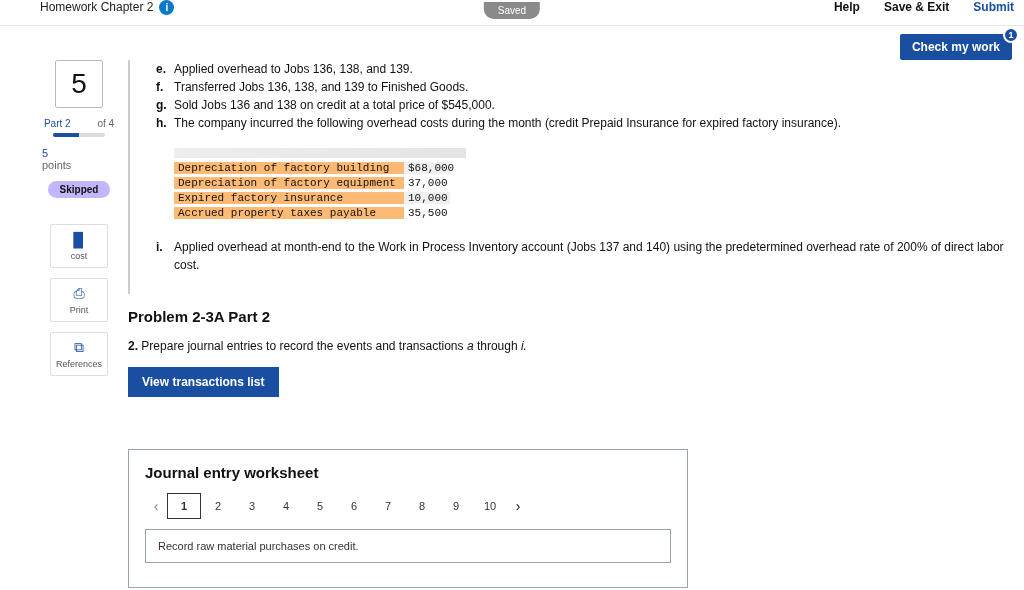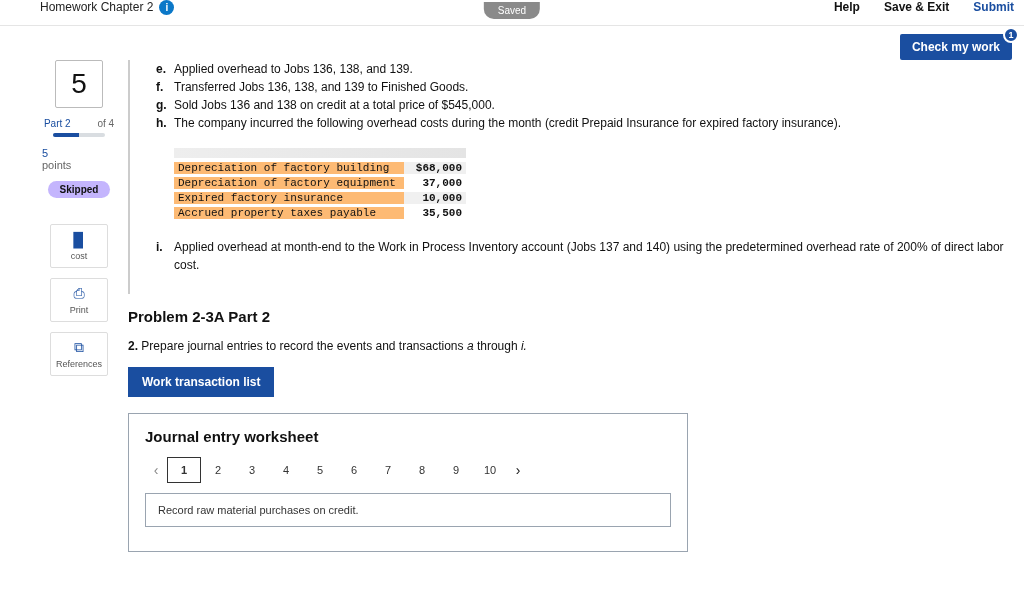--- a/index.html
+++ b/index.html
@@ -34,32 +34,32 @@
 .tool-btn .ico { font-size:14px; color:#1a4ea0;}
 
 .main-col { flex:1; padding-right:20px;}
 .problem-body { border-left:2px solid #ccc; padding:0 0 20px 26px; margin-bottom:14px;}
 .ol-items { list-style:none; }
 .ol-items li { display:flex; font-size:12px; line-height:1.5; color:#111;}
 .ol-items li .letter { font-weight:700; width:18px; flex:0 0 18px;}
 .cost-table { margin:16px 0 18px 18px; }
 .cost-table .row { display:flex; font-family:"Courier New",monospace; font-size:11px; height:15px; align-items:center;}
 .cost-table .label { background:#fdba74; width:230px; padding:0 4px;}
-.cost-table .val { width:62px; text-align:right; padding:0 4px; background:#f0f0f0;font-weight:bold;}
+.cost-table .val { width:46px; text-align:right; padding:0 4px; background:#f0f0f0;}
 .cost-table .row:nth-child(3) .val, .cost-table .row:nth-child(5) .val { background:transparent;}
 .cost-table .header-stripe { height:10px; background:linear-gradient(90deg,#eee,#e4e4e4); width:292px; margin-bottom:2px;}
 
 .prob-title { font-size:15px; font-weight:700; margin:8px 0 14px 0;}
 .instr { font-size:12px; margin-bottom:14px;}
 .instr b { font-weight:700;}
 .instr i { font-style:italic;}
 
 .view-trans-btn { display:inline-block; background:#1a4ea0; color:#fff; font-size:12px; font-weight:700; padding:8px 14px; margin-bottom:16px; cursor:pointer;}
 
-.journal-box { border:1px solid #9aa4b0; width:560px; padding:14px 16px 24px;}
+.journal-box { border:1px solid #9aa4b0; width:560px; padding:14px 16px 24px;margin-top:36px;}
 .journal-title { font-size:15px; font-weight:700; margin-bottom:12px;}
 .je-tabs { display:flex; align-items:center; gap:0; margin-bottom:10px;}
 .je-tabs .arrow { width:22px; text-align:center; color:#888; font-size:14px; cursor:pointer;}
 .je-tabs .arrow.active { color:#111;}
 .je-tabs .tab { width:34px; height:26px; display:flex; align-items:center; justify-content:center; font-size:11px; color:#333; cursor:pointer;}
 .je-tabs .tab.active { border:1px solid #333; font-weight:700;}
 .je-instr-box { border:1px solid #9aa4b0; padding:10px 12px; font-size:11px; color:#333;}
 </style>
 </head>
 <body>
@@ -159,21 +159,21 @@
           </li>
       </ul>
     </div>
 
     <div class="prob-title">Problem 2-3A Part 2</div>
     <div class="instr">
       <b>2.</b>
       <span>Prepare journal entries to record the events and transactions </span><i>a</i><span> through </span><i>i.</i>
     </div>
 
-    <div class="view-trans-btn">Work transaction list</div>
+    <div class="view-trans-btn">View transactions list</div>
 
     <div class="journal-box">
       <div class="journal-title">Journal entry worksheet</div>
       <div class="je-tabs">
         <span class="arrow">‹</span>
         <span class="tab active">1</span>
         <span class="tab">2</span>
         <span class="tab">3</span>
         <span class="tab">4</span>
         <span class="tab">5</span>

